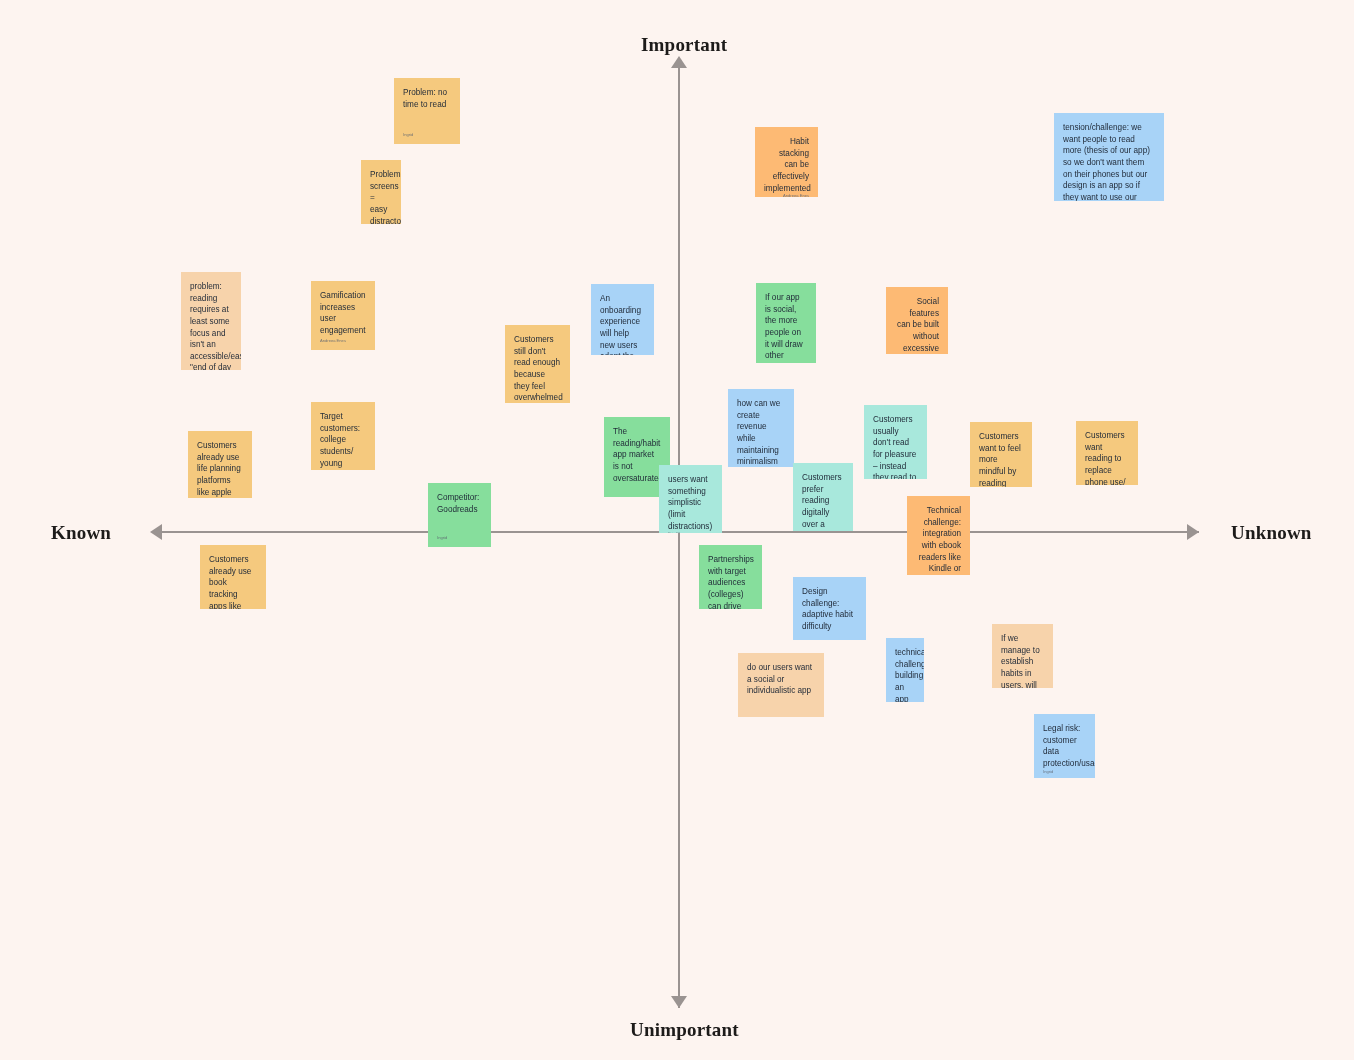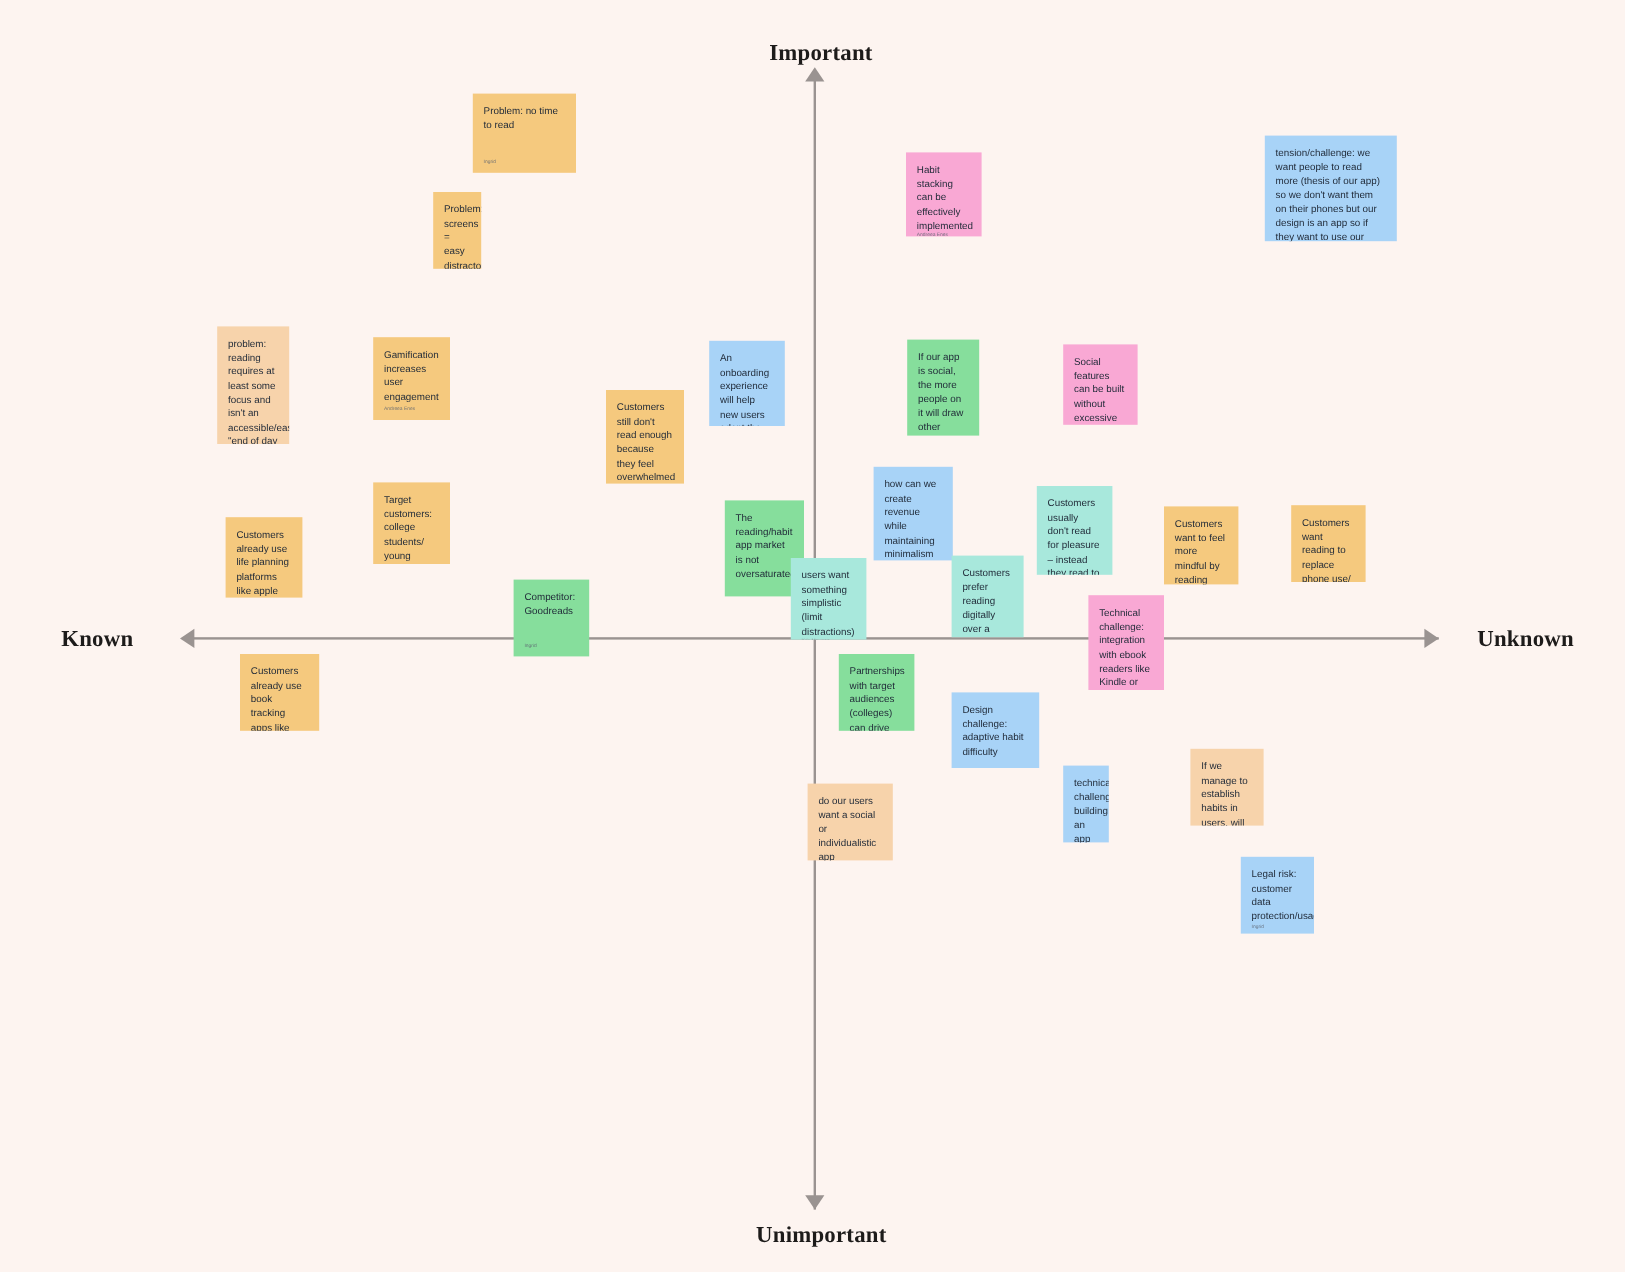--- a/index.html
+++ b/index.html
@@ -106,21 +106,21 @@
     margin-top: auto;
     font-size: 4.1px;
     line-height: 1.2;
     color: #5d6470;
     opacity: .85;
     padding-bottom: 2px;
     white-space: nowrap;
   }
   .c-orange  { background: #F5C97E; }
   .c-peach   { background: #F7D3AB; }
-  .c-blue    { background: #f9a8d4; }
+  .c-blue    { background: #fdba74; text-align: right; }
   .c-lblue   { background: #A8D3F7; }
   .c-green   { background: #86DE9C; }
   .c-teal    { background: #A8E8DC; }
 </style>
 </head>
 <body>
 
 <div id="board">
 
   <div class="axis-line axis-v"></div>
@@ -129,21 +129,21 @@
   <div class="arrow arrow-down"></div>
   <div class="arrow arrow-left"></div>
   <div class="arrow arrow-right"></div>
 
   <div class="axis-label lbl-important">Important</div>
   <div class="axis-label lbl-unimportant">Unimportant</div>
   <div class="axis-label lbl-known">Known</div>
   <div class="axis-label lbl-unknown">Unknown</div>
 
   <div id="notes-layer">
-      <div class="note c-orange" style="left: 394px; top: 78px; width: 86px; height: 66px;">
+      <div class="note c-orange" style="left: 394px; top: 78px; width: 66px; height: 66px;">
         <div class="note-text">Problem: no time to read</div>
         <div class="note-author">Ingrid</div>
       </div>
       <div class="note c-orange" style="left: 361px; top: 160px; width: 40px; height: 64px;">
         <div class="note-text">Problem: screens = easy distractors</div>
         <div class="note-author">Ingrid</div>
       </div>
       <div class="note c-blue" style="left: 755px; top: 127px; width: 63px; height: 70px;">
         <div class="note-text">Habit stacking can be effectively implemented</div>
         <div class="note-author">Andreea Enes</div>
@@ -213,21 +213,21 @@
       </div>
       <div class="note c-lblue" style="left: 793px; top: 577px; width: 73px; height: 63px;">
         <div class="note-text">Design challenge: adaptive habit difficulty</div>
       </div>
       <div class="note c-lblue" style="left: 886px; top: 638px; width: 38px; height: 64px;">
         <div class="note-text">technical challenge: building an app that scales</div>
       </div>
       <div class="note c-peach" style="left: 992px; top: 624px; width: 61px; height: 64px;">
         <div class="note-text">If we manage to establish habits in users, will they still use the app?</div>
       </div>
-      <div class="note c-peach" style="left: 673px; top: 653px; width: 71px; height: 64px;">
+      <div class="note c-peach" style="left: 738px; top: 653px; width: 86px; height: 64px;">
         <div class="note-text">do our users want a social or individualistic app</div>
       </div>
       <div class="note c-lblue" style="left: 1034px; top: 714px; width: 61px; height: 64px;">
         <div class="note-text">Legal risk: customer data protection/usage</div>
         <div class="note-author">Ingrid</div>
       </div>
     </div>
 </div>
 
 </body></html>

